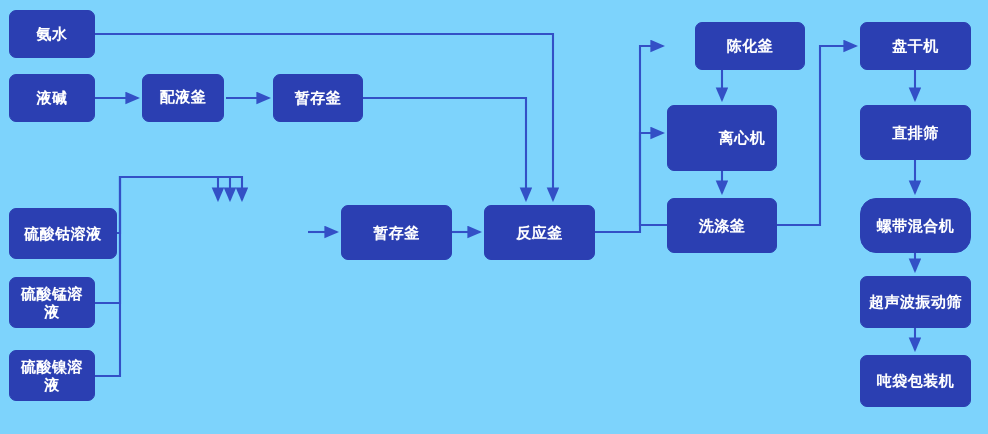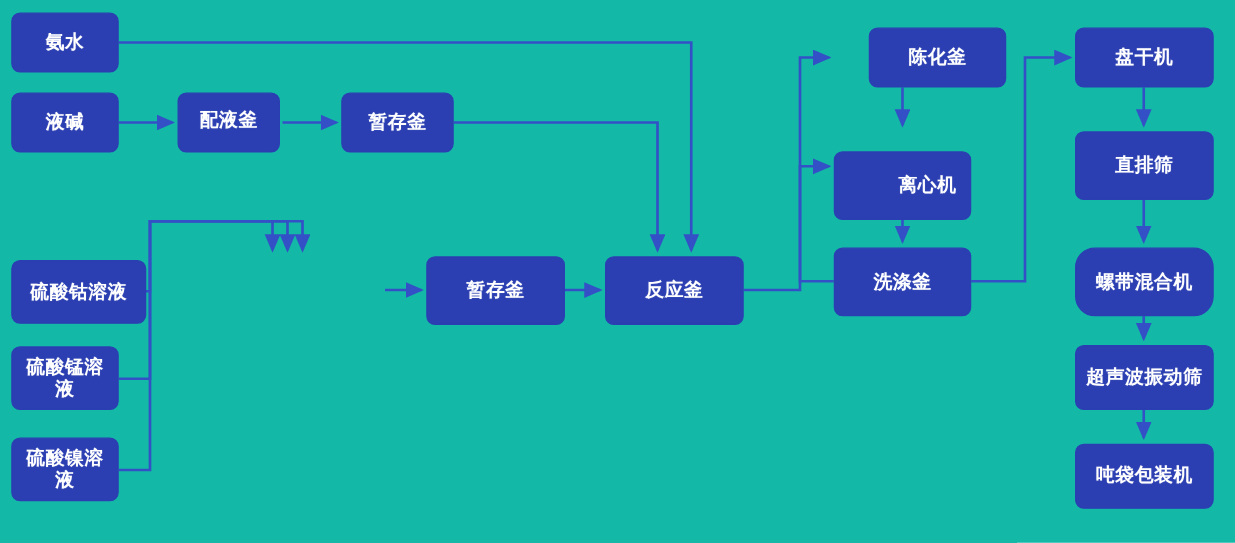--- a/index.html
+++ b/index.html
@@ -5,21 +5,21 @@
 <style>
   html,body{margin:0;padding:0;}
   body{
     background:#ffffff;
     font-family:"Liberation Sans","DejaVu Sans",sans-serif;
   }
   #canvas{
     position:relative;
     width:988px;
     height:434px;
-    background:#14b8a6;
+    background:#7dd3fc;
     overflow:hidden;
   }
   #edge-layer{
     position:absolute;
     left:0; top:0;
     width:988px; height:434px;
     pointer-events:none;
   }
   .node{
     position:absolute;
@@ -106,21 +106,21 @@
 
   <div class="node two-line" style="left:9px;top:350px;width:86px;height:51px;">硫酸镍溶液</div>
 
 
   <div class="node" style="left:341px;top:205px;width:111px;height:55px;">暂存釜</div>
 
   <div class="node" style="left:484px;top:205px;width:111px;height:55px;">反应釜</div>
 
   <div class="node" style="left:667px;top:22px;width:110px;height:48px;margin-left:28px;">陈化釜</div>
 
-  <div class="node" style="left:667px;top:121px;width:110px;height:55px;padding-left:44px;">离心机</div>
+  <div class="node" style="left:667px;top:105px;width:110px;height:66px;padding-left:44px;">离心机</div>
 
   <div class="node" style="left:667px;top:198px;width:110px;height:55px;">洗涤釜</div>
 
   <div class="node" style="left:860px;top:22px;width:111px;height:48px;">盘干机</div>
 
   <div class="node" style="left:860px;top:105px;width:111px;height:55px;">直排筛</div>
 
   <div class="node" style="left:860px;top:198px;width:111px;height:55px;border-radius:16px;">螺带混合机</div>
 
   <div class="node" style="left:860px;top:276px;width:111px;height:52px;">超声波振动筛</div>

